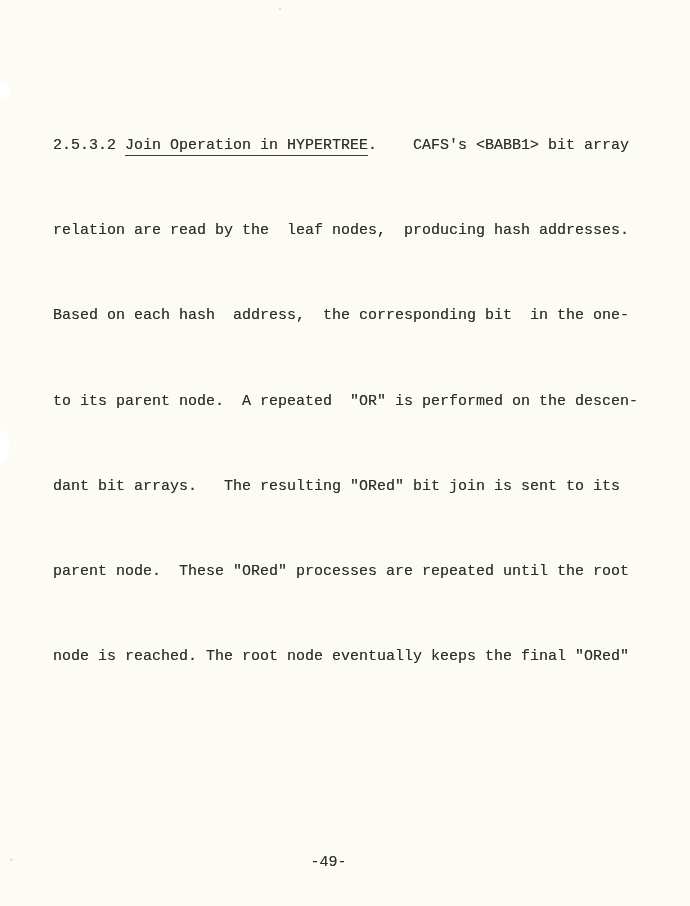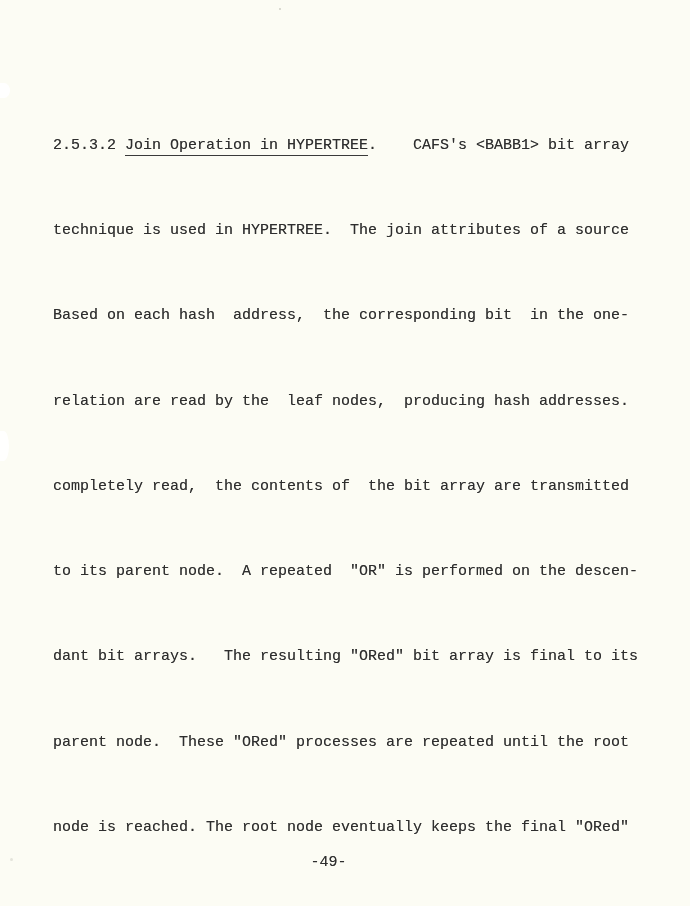--- a/index.html
+++ b/index.html
@@ -71,26 +71,24 @@
 
 <div class="page">
 
   <div class="artifact a1"></div>
   <div class="artifact a2"></div>
   <div class="speck s1"></div>
   <div class="speck s2"></div>
 
   <div class="textblock">
     <div class="line"><span>2.5.3.2 </span><span class="underlined">Join Operation in HYPERTREE</span><span>.    CAFS's &lt;BABB1&gt; bit array</span></div>
-    <div class="line">technique is used in HYPERTREE.  The join attributes of a source</div>
+    <div class="line">relation are read by the  leaf nodes,  producing hash addresses.</div>
     <div class="line">Based on each hash  address,  the corresponding bit  in the one-</div>
-    <div class="line">relation are read by the  leaf nodes,  producing hash addresses.</div>
-    <div class="line">completely read,  the contents of  the bit array are transmitted</div>
     <div class="line">to its parent node.  A repeated  "OR" is performed on the descen-</div>
-    <div class="line">dant bit arrays.   The resulting "ORed" bit array is final to its</div>
+    <div class="line">dant bit arrays.   The resulting "ORed" bit join is sent to its</div>
     <div class="line">parent node.  These "ORed" processes are repeated until the root</div>
     <div class="line">node is reached. The root node eventually keeps the final "ORed"</div>
     
     
     
     
     
     
     
     

